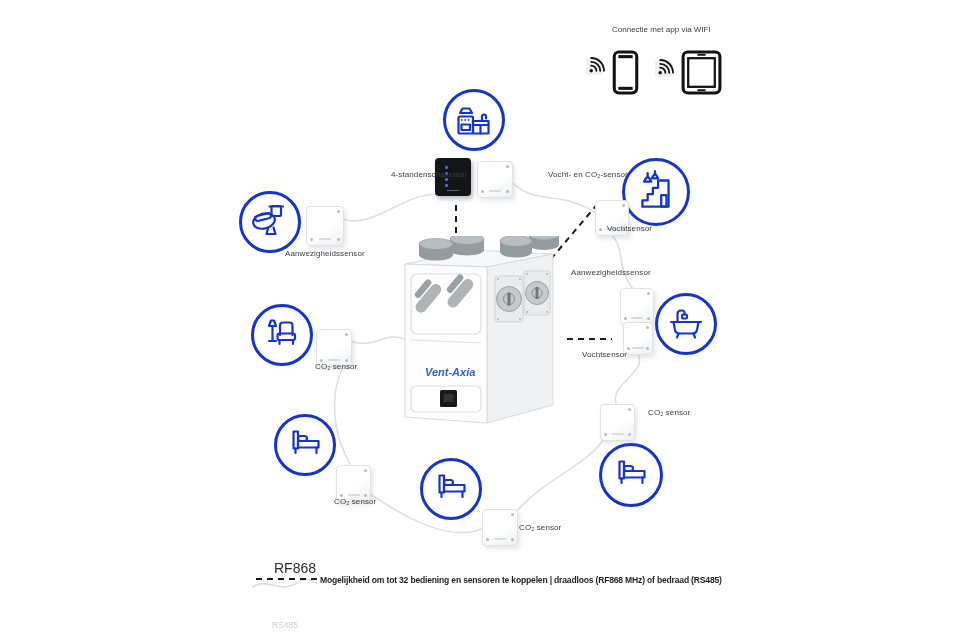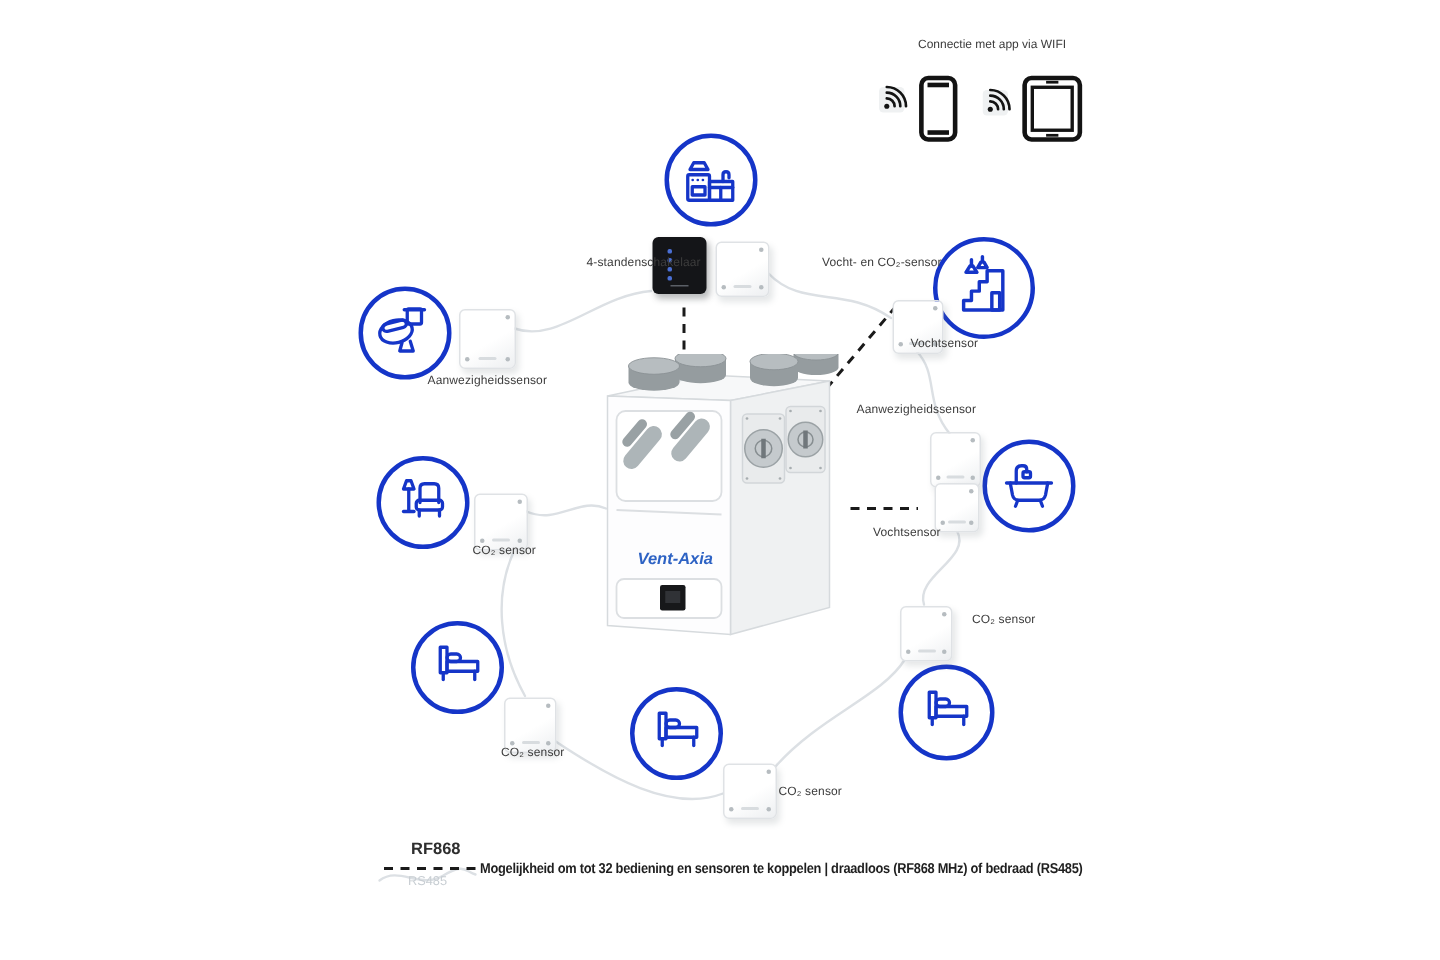--- a/index.html
+++ b/index.html
@@ -13,21 +13,21 @@
   .sensor{position:absolute;background:linear-gradient(150deg,#ffffff 55%,#edeff1);
           border:1px solid #dfe2e5;border-radius:4px;box-shadow:2px 3px 4px rgba(110,120,130,.18);}
   .sensor .d{position:absolute;width:3px;height:3px;border-radius:50%;background:#b6bcc0;}
   .sensor .d.tr{top:3px;right:3px;} .sensor .d.bl{bottom:4px;left:3px;} .sensor .d.br{bottom:4px;right:3px;}
   .sensor .mark{position:absolute;bottom:5px;left:50%;transform:translateX(-50%);
                 width:12px;height:2px;background:#d8dcdf;border-radius:1px;}
   .switchbox{position:absolute;background:#141518;border-radius:4px;box-shadow:2px 3px 4px rgba(60,65,70,.35);}
   .switchbox .led{position:absolute;left:10px;width:2.5px;height:2.5px;border-radius:50%;background:#4a6fd4;}
   .switchbox .bar{position:absolute;left:12px;bottom:5px;width:12px;height:1.5px;background:#5a5f66;}
   .lbl{position:absolute;font-size:8px;color:#3c3c3c;white-space:nowrap;letter-spacing:.1px;}
-  .legend-rf{position:absolute;font-size:11px;color:#2e2e2e;font-weight:bold;}
+  .legend-rf{position:absolute;font-size:14px;color:#2e2e2e;}
   .legend-rs{position:absolute;font-size:8.5px;color:#c8ced3;}
   .legend-text{position:absolute;font-size:9.5px;font-weight:bold;color:#1f1f1f;white-space:nowrap;
                letter-spacing:-.2px;transform:scaleX(.9);transform-origin:left center;}
   .wifi-label{position:absolute;font-size:8px;color:#3c3c3c;white-space:nowrap;}
   .dev{position:absolute;text-decoration:underline;}
 </style>
 </head>
 <body>
 
 <div id="canvas">
@@ -323,16 +323,16 @@
   <div class="lbl" style="left:285px;top:249px;">Aanwezigheidssensor</div>
   <div class="lbl" style="left:607px;top:224px;">Vochtsensor</div>
   <div class="lbl" style="left:571px;top:268px;">Aanwezigheidssensor</div>
   <div class="lbl" style="left:582px;top:350px;">Vochtsensor</div>
   <div class="lbl" style="left:315px;top:362px;">CO₂ sensor</div>
   <div class="lbl" style="left:334px;top:497px;">CO₂ sensor</div>
   <div class="lbl" style="left:519px;top:523px;">CO₂ sensor</div>
   <div class="lbl" style="left:648px;top:408px;">CO₂ sensor</div>
 
   <div class="legend-rf" style="left:274px;top:560px;">RF868</div>
-  <div class="legend-rs" style="left:272px;top:582px;">RS485</div>
+  <div class="legend-rs" style="left:272px;top:620px;">RS485</div>
   <div class="legend-text" style="left:320px;top:574px;">Mogelijkheid om tot 32 bediening en sensoren te koppelen | draadloos (RF868 MHz) of bedraad (RS485)</div>
 
 </div>
 
 </body></html>

